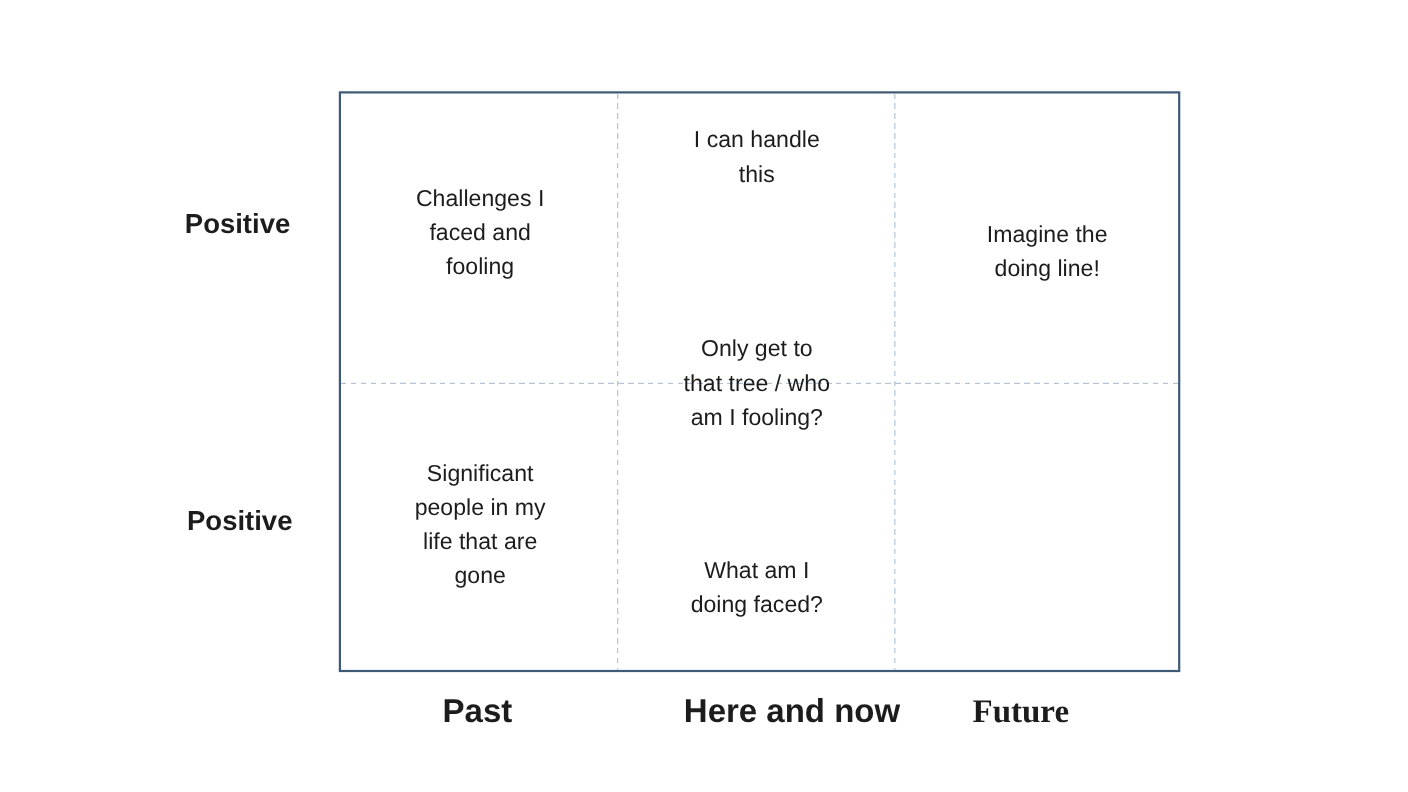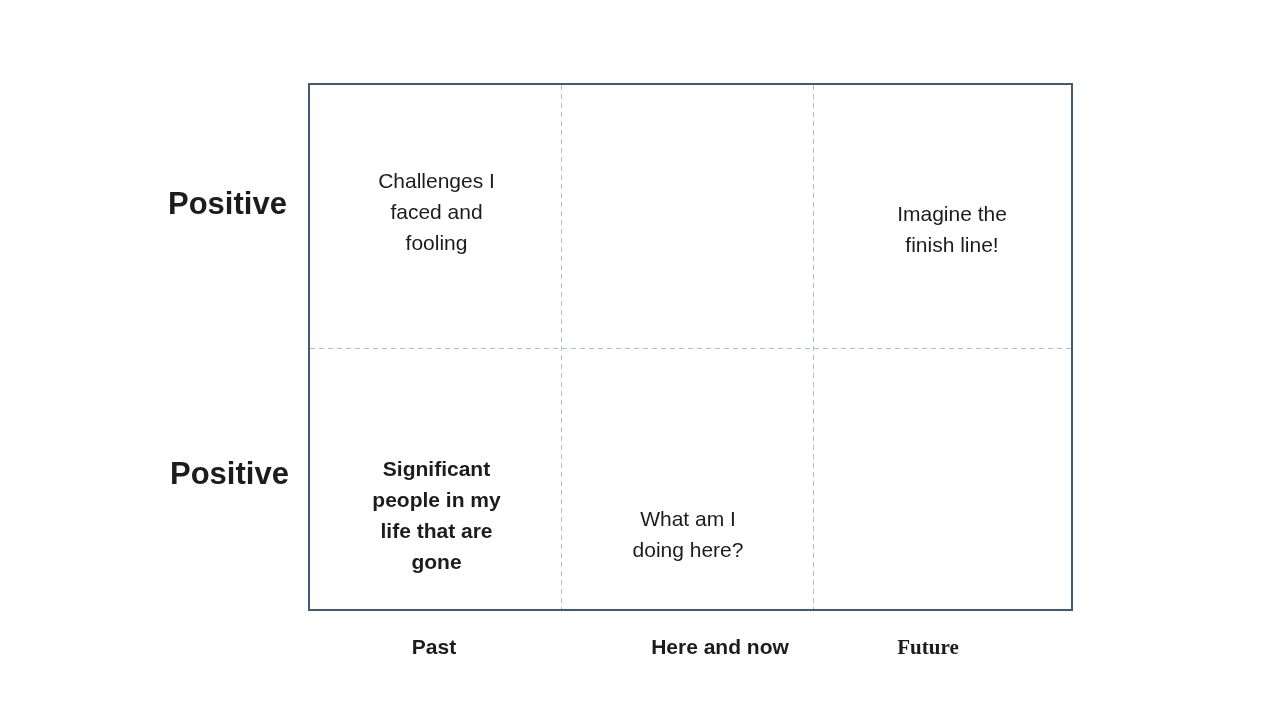--- a/index.html
+++ b/index.html
@@ -56,47 +56,47 @@
 
   
   .cell-text, .note {
     position: absolute;
     font-size: 21px;
     line-height: 31px;
     text-align: center;
     white-space: pre-line;
   }
   .past-pos { left: 0; top: 80px; width: 253px; }
-  .past-neg { left: 0; top: 368px; width: 253px; font-weight: bold; }
+  .past-neg { left: 0; top: 330px; width: 253px; }
   .note { left: 251px; width: 254px; }
   .n1 { top: 27px; }
   .n2 { top: 126px; }
   .n3 { top: 217px; }
   .n4 { top: 356px; }
   .n5 { top: 418px; }
   .fut-pos { left: 512px; top: 113px; width: 260px; }
   .fut-neg { left: 503px; top: 280px; width: 260px; height: 240px; }
 
   
   .row-label {
     position: absolute;
     font-weight: bold;
-    font-size: 31px;
+    font-size: 25px;
     line-height: 30px;
     white-space: nowrap;
     text-align: right;
   }
   .row-pos { left: 168px; top: 189px; }
   .row-neg { left: 170px; top: 459px; }
 
   .col-label {
     position: absolute;
     top: 631px;
     font-weight: bold;
-    font-size: 21px;
+    font-size: 30px;
     line-height: 32px;
     transform: translateX(-50%);
     white-space: nowrap;
   }
   .col-past   { left: 434px; }
   .col-herenow{ left: 720px; }
   .col-future { left: 928px; font-family: Liberation Serif, serif; }
 </style>
 </head>
 <body>
@@ -114,25 +114,30 @@
 
     <div class="cell-text past-pos">Challenges I
 faced and
 fooling</div>
 
     <div class="cell-text past-neg">Significant
 people in my
 life that are
 gone</div>
 
+    <div class="note n1">I can handle
+this</div>
+    <div class="note n3">Only get to
+that tree / who
+am I fooling?</div>
     <div class="note n5">What am I
-doing here?</div>
+doing faced?</div>
 
     <div class="cell-text fut-pos">Imagine the
-finish line!</div>
+doing line!</div>
 
     <div class="cell-text fut-neg"></div>
   </div>
 
   <div class="col-label col-past">Past</div>
   <div class="col-label col-herenow">Here and now</div>
   <div class="col-label col-future">Future</div>
 
 </div>
 

